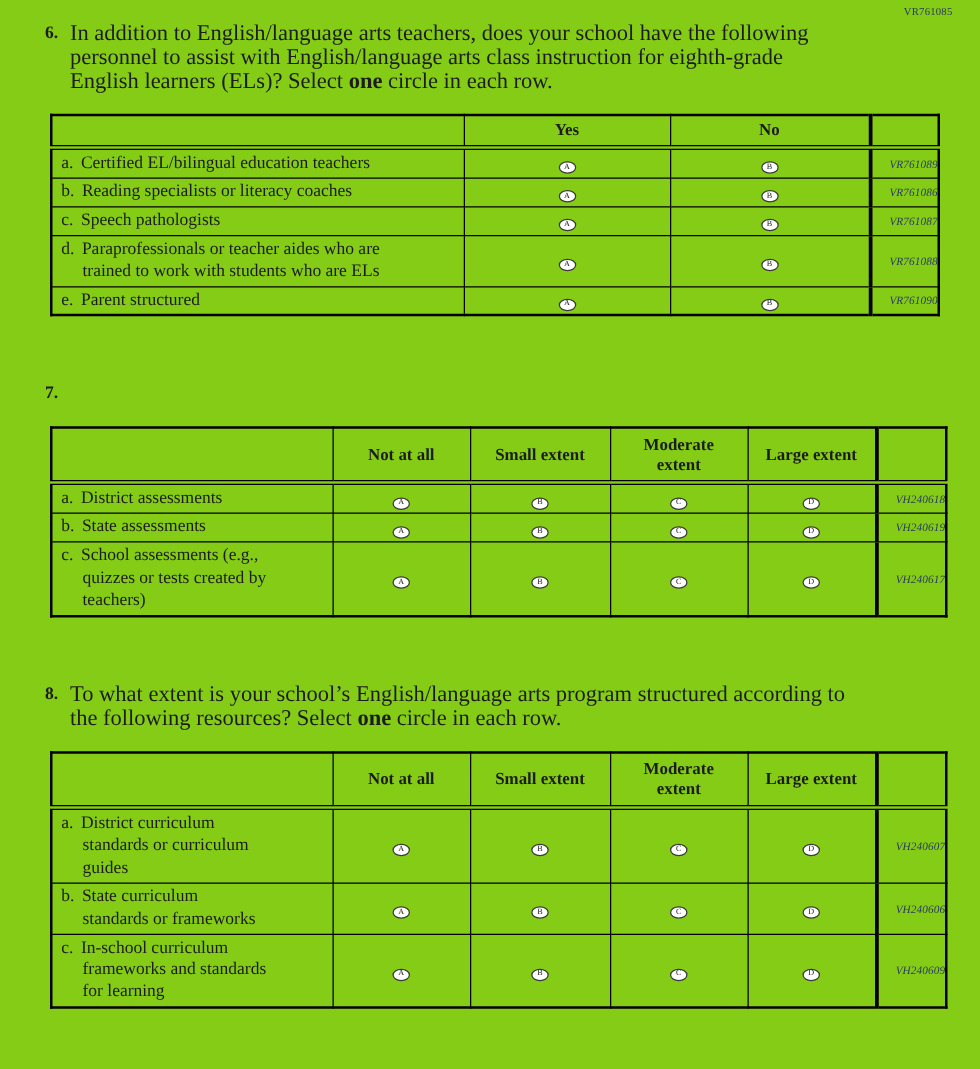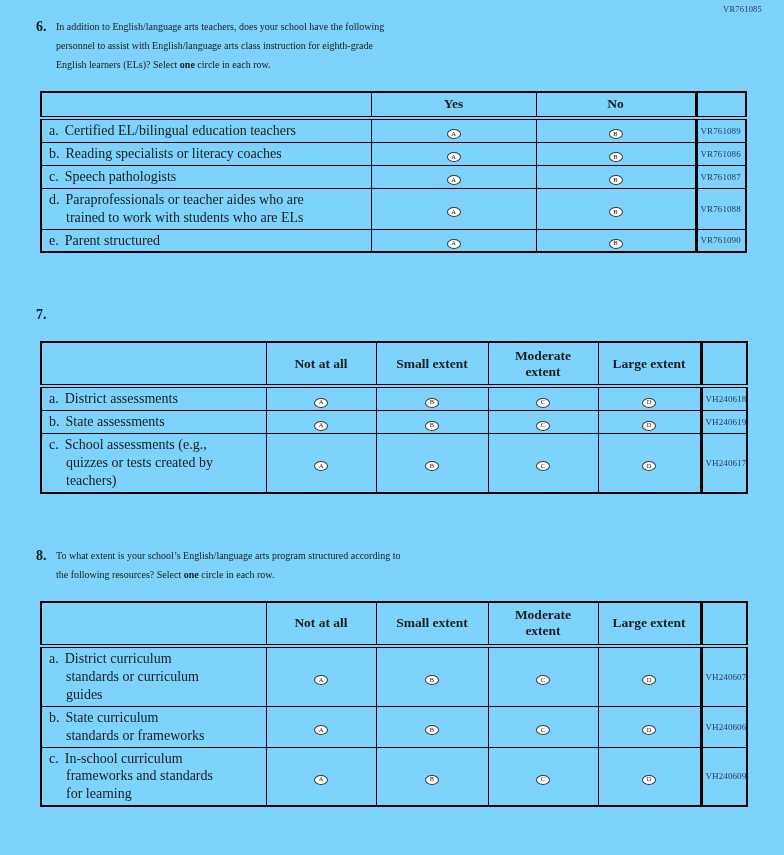--- a/index.html
+++ b/index.html
@@ -1,32 +1,32 @@
 <!DOCTYPE html>
 <html><head>
 <meta charset="utf-8">
 <style>
   * { box-sizing: border-box; }
   body { margin: 0; background: #ffffff; }
   .page {
     width: 784px; height: 855px; overflow: hidden; position: relative;
-    background: #7dd3fc; color: #1c1c1c;
+    background: #84cc16; color: #1c1c1c;
     font-family: "Liberation Serif", serif;
   }
   .sec6 { margin-top: 4px; }
   .sec7 { margin-top: 52px; }
   .sec8 { margin-top: 52px; }
   .q-code {
     text-align: right; padding-right: 22px; height: 13px;
     font-size: 8.5px; color: #2b3a5e; letter-spacing: 0.2px;
   }
   .q-row { display: flex; margin-left: 36px; }
   .q-num { font-weight: 700; width: 20px; flex: none; font-size: 14px; line-height: 19px; }
   .q-text {
-    margin: 0; width: 640px; font-size: 10px; line-height: 19px;
+    margin: 0; width: 640px; font-size: 18px; line-height: 19px;
     white-space: pre-line;
   }
   .q-text .bd { font-weight: 700; }
   table.grid {
     border-collapse: collapse; table-layout: fixed;
     margin-left: 40px; margin-top: 17px;
     border: 2px solid #000;
   }
   .grid th, .grid td { border: 1.5px solid #000; padding: 0; }
   .grid th {
@@ -37,21 +37,21 @@
   .grid td.lbl {
     font-size: 14px; line-height: 1.28; vertical-align: middle;
     padding: 2px 6px 2px 24px; text-indent: -17px;
   }
   .grid td.lbl .ltr { margin-right: 6px; }
   .grid td.lbl .lab { white-space: pre-line; }
   .grid td.opt { text-align: center; vertical-align: middle; }
   .grid .codecol { border-left: 3px solid #000; }
   .grid td.codecell {
     font-size: 9px; color: #2b3a5e; vertical-align: middle;
-    padding-left: 3px; letter-spacing: 0.1px;
+    padding-left: 14px; letter-spacing: 0.1px; font-style: italic;
   }
   .circ {
     display: inline-flex; width: 14px; height: 10px;
     border: 1px solid #3a3a3a; border-radius: 50%;
     align-items: center; justify-content: center;
     background: #fff; cursor: pointer;
   }
   .circ-l { font-size: 6.5px; line-height: 1; color: #222; }
 </style>
 </head>

